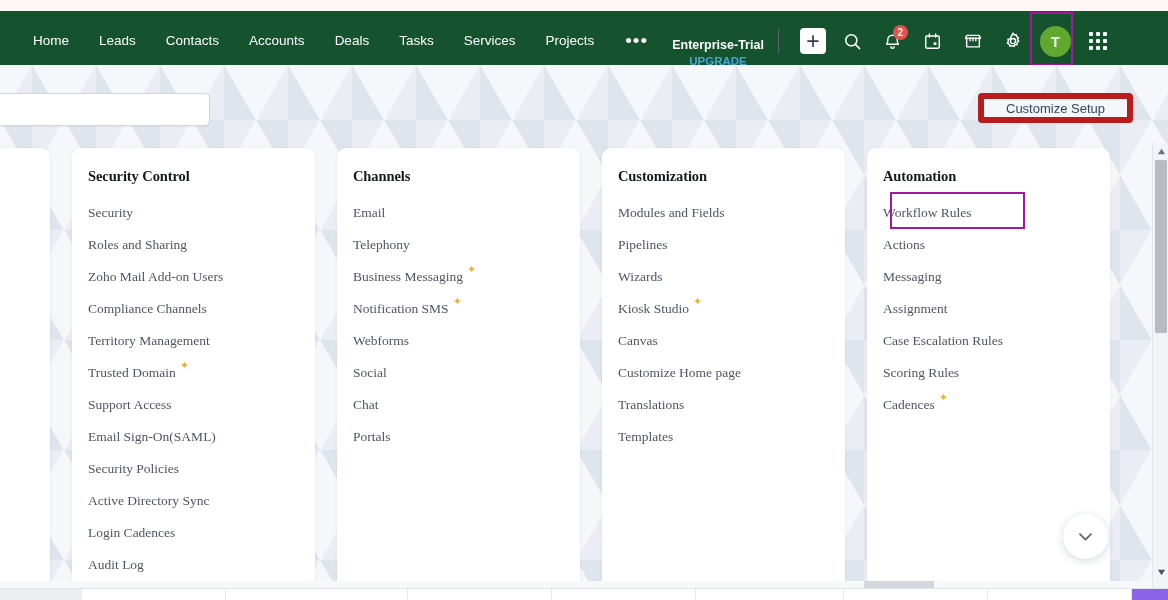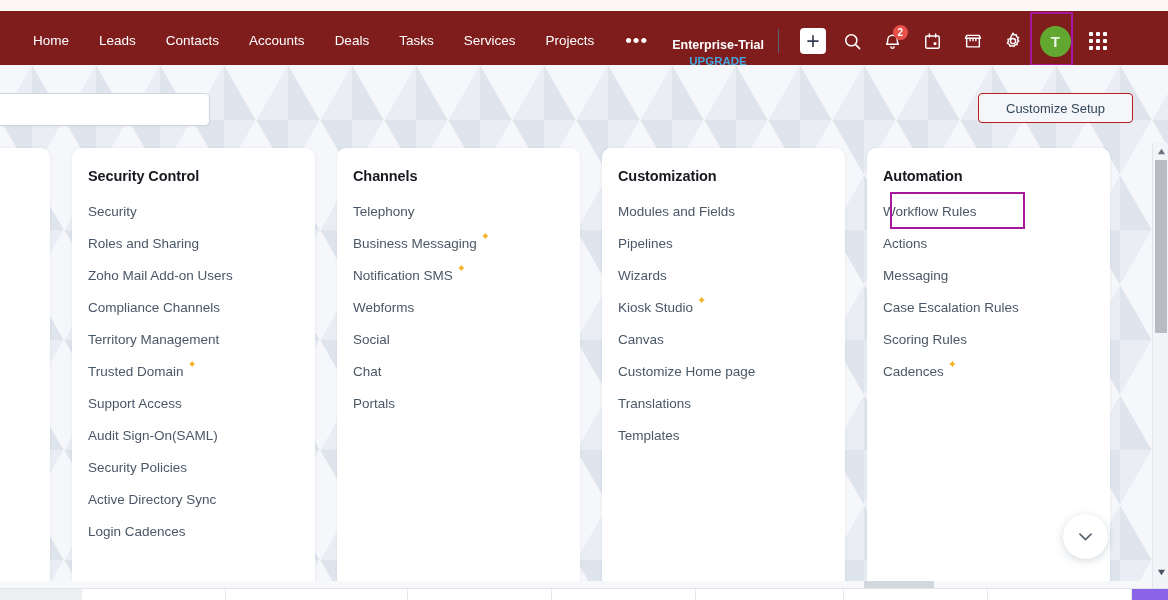--- a/index.html
+++ b/index.html
@@ -24,21 +24,21 @@
     height: 11px;
     background: #fdf7f5;
   }
 
   
   .topnav {
     position: absolute;
     top: 11px; left: 0;
     width: 1168px;
     height: 60px;
-    background: #7f1d1d;
+    background: #14532d;
     display: flex;
     align-items: center;
     color: #ffffff;
   }
 
   .nav-modules {
     display: flex;
     align-items: center;
     margin-left: 18px;
   }
@@ -205,41 +205,42 @@
   }
 
   
   .customize-btn {
     position: absolute;
     top: 93px;
     left: 978px;
     width: 155px;
     height: 30px;
     background: #f4f6f9;
-    border: 1px solid #b91c1c;
+    border: 6px solid #b91c1c;
     border-radius: 4px;
     color: #33475b;
     font-family: "Liberation Sans", sans-serif;
     font-size: 13px;
     cursor: pointer;
     display: flex;
     align-items: center;
     justify-content: center;
   }
 
   
   .columns {
     position: absolute;
     top: 148px;
     left: 0;
     width: 1152px;
     height: 446px;
     display: flex;
     gap: 22px;
     padding-left: 0;
+    font-family: Liberation Serif, serif;
   }
 
   .card {
     background: #ffffff;
     border-radius: 9px 9px 0 0;
     box-shadow: 0 0 3px rgba(60,80,110,0.10);
     padding: 20px 0 0 0;
     position: relative;
   }
   .card-partial {
@@ -502,36 +503,42 @@
         <span class="lbl">Territory Management</span>
       </div>
     <div class="card-link">
         <span class="lbl">Trusted Domain</span>
         <span class="sparkle">✦</span>
       </div>
     <div class="card-link">
         <span class="lbl">Support Access</span>
       </div>
     <div class="card-link">
-        <span class="lbl">Audit Sign-On(SAML)</span>
+        <span class="lbl">Email Sign-On(SAML)</span>
       </div>
     <div class="card-link">
         <span class="lbl">Security Policies</span>
       </div>
     <div class="card-link">
         <span class="lbl">Active Directory Sync</span>
       </div>
     <div class="card-link">
         <span class="lbl">Login Cadences</span>
+      </div>
+    <div class="card-link">
+        <span class="lbl">Audit Log</span>
       </div>
   </div>
 
   <div class="card card-full">
     <div class="card-title">Channels</div>
     <div class="card-link">
+        <span class="lbl">Email</span>
+      </div>
+    <div class="card-link">
         <span class="lbl">Telephony</span>
       </div>
     <div class="card-link">
         <span class="lbl">Business Messaging</span>
         <span class="sparkle">✦</span>
       </div>
     <div class="card-link">
         <span class="lbl">Notification SMS</span>
         <span class="sparkle">✦</span>
       </div>
@@ -581,20 +588,23 @@
   <div class="card card-full">
     <div class="card-title">Automation</div>
     <div class="card-link">
         <span class="lbl">Workflow Rules</span>
       </div>
     <div class="card-link">
         <span class="lbl">Actions</span>
       </div>
     <div class="card-link">
         <span class="lbl">Messaging</span>
+      </div>
+    <div class="card-link">
+        <span class="lbl">Assignment</span>
       </div>
     <div class="card-link">
         <span class="lbl">Case Escalation Rules</span>
       </div>
     <div class="card-link">
         <span class="lbl">Scoring Rules</span>
       </div>
     <div class="card-link">
         <span class="lbl">Cadences</span>
         <span class="sparkle">✦</span>

